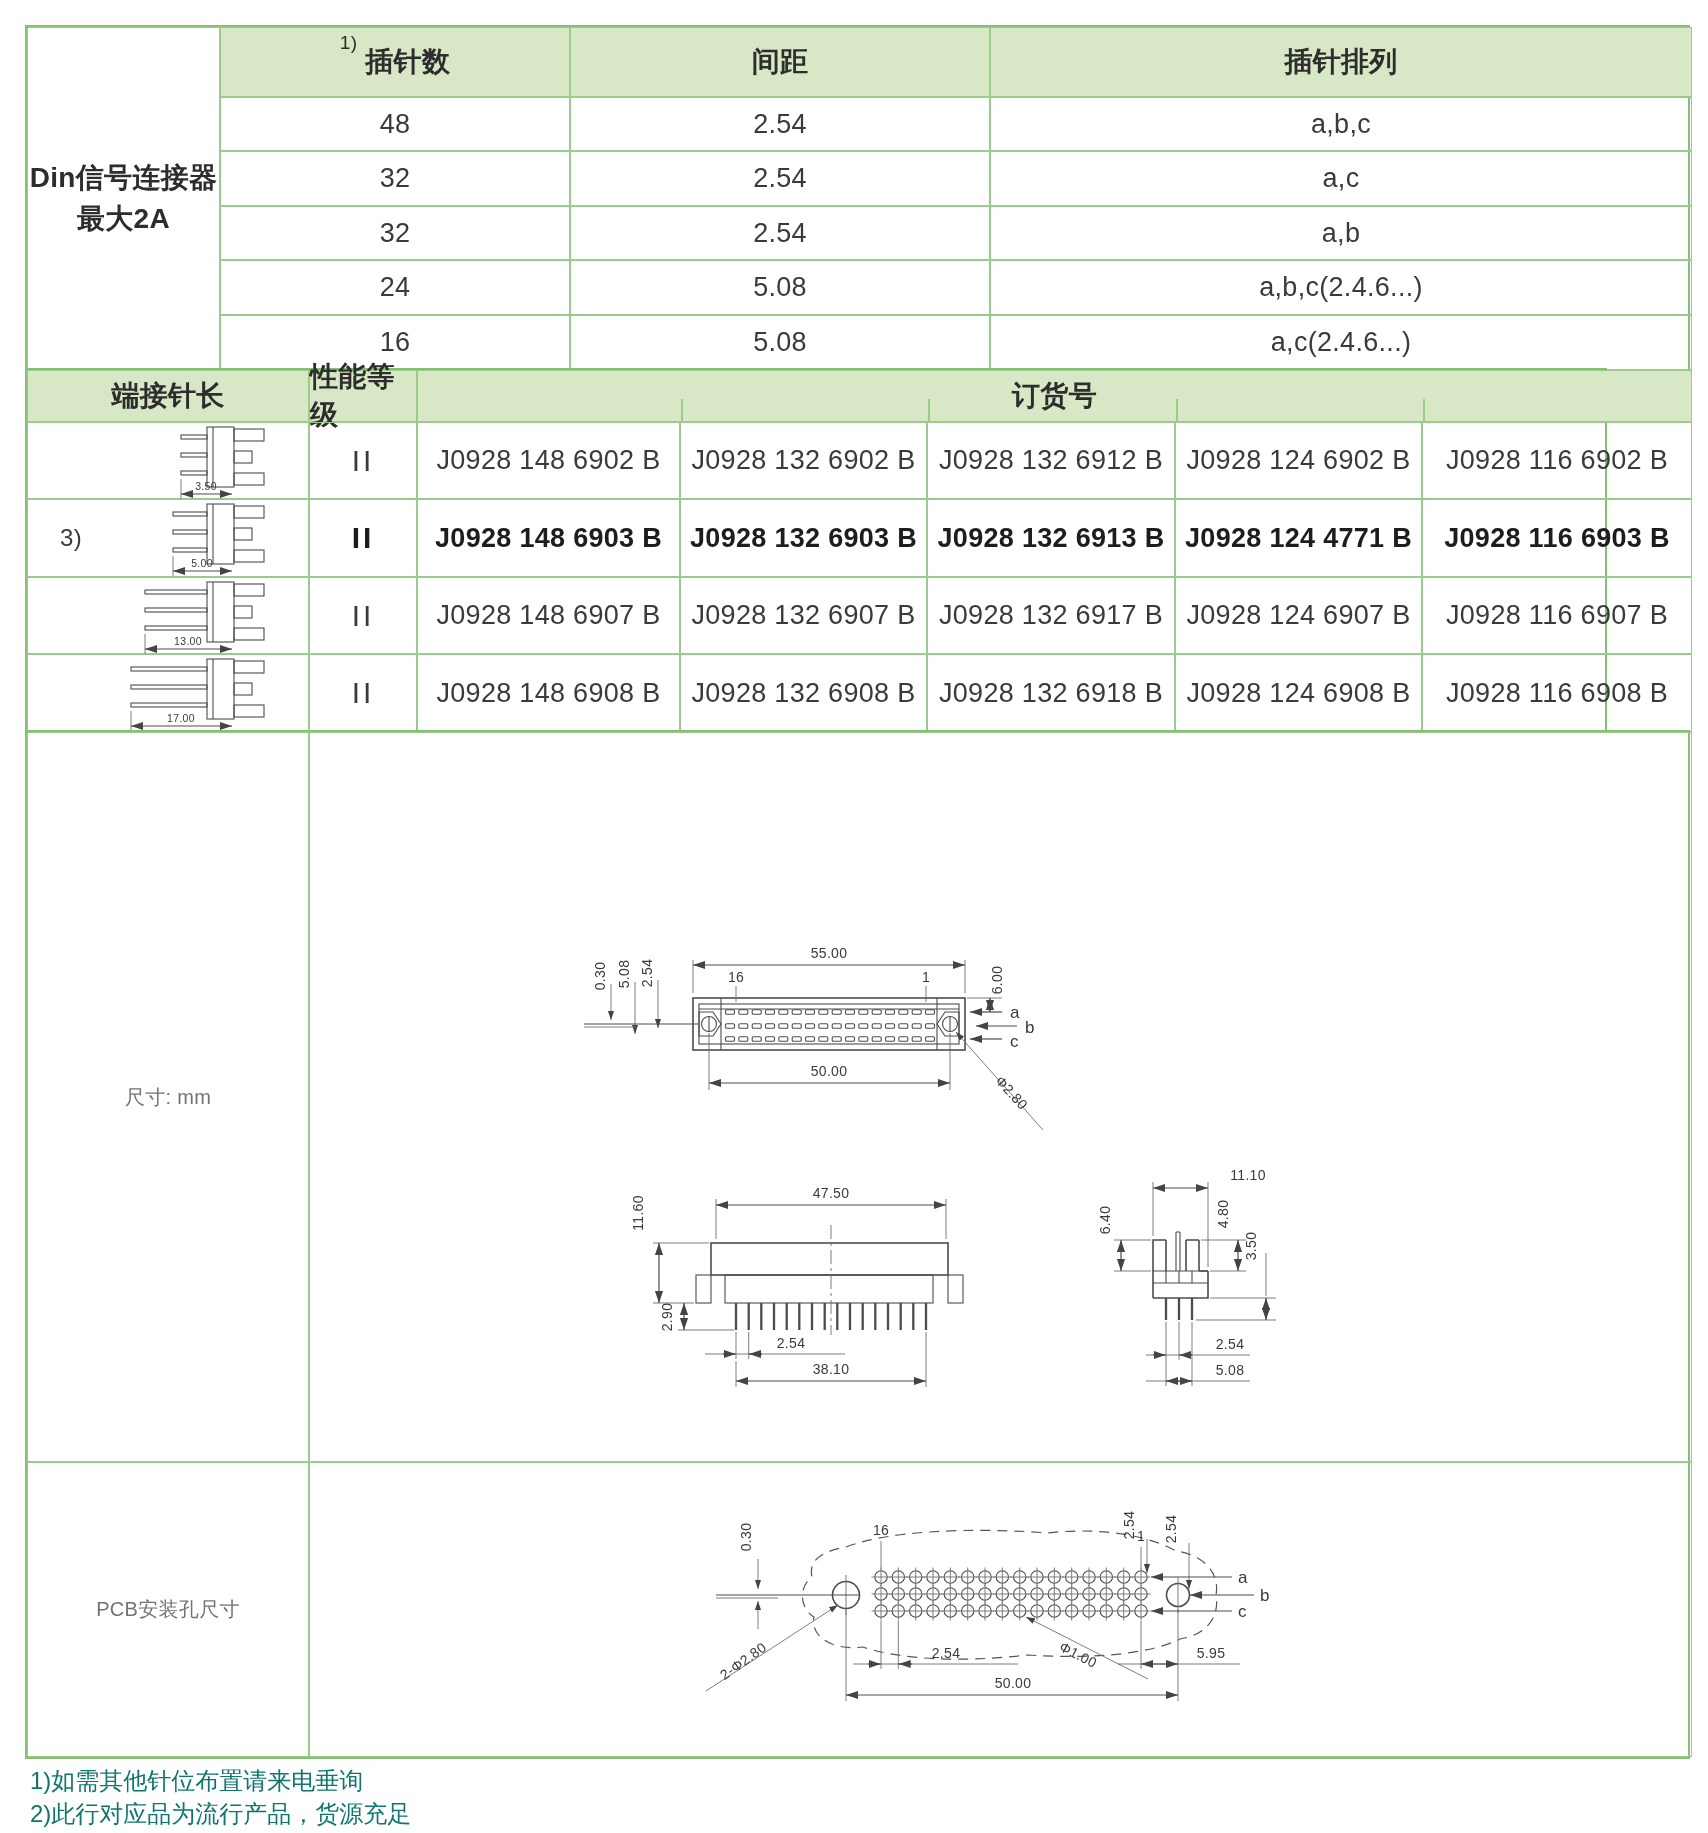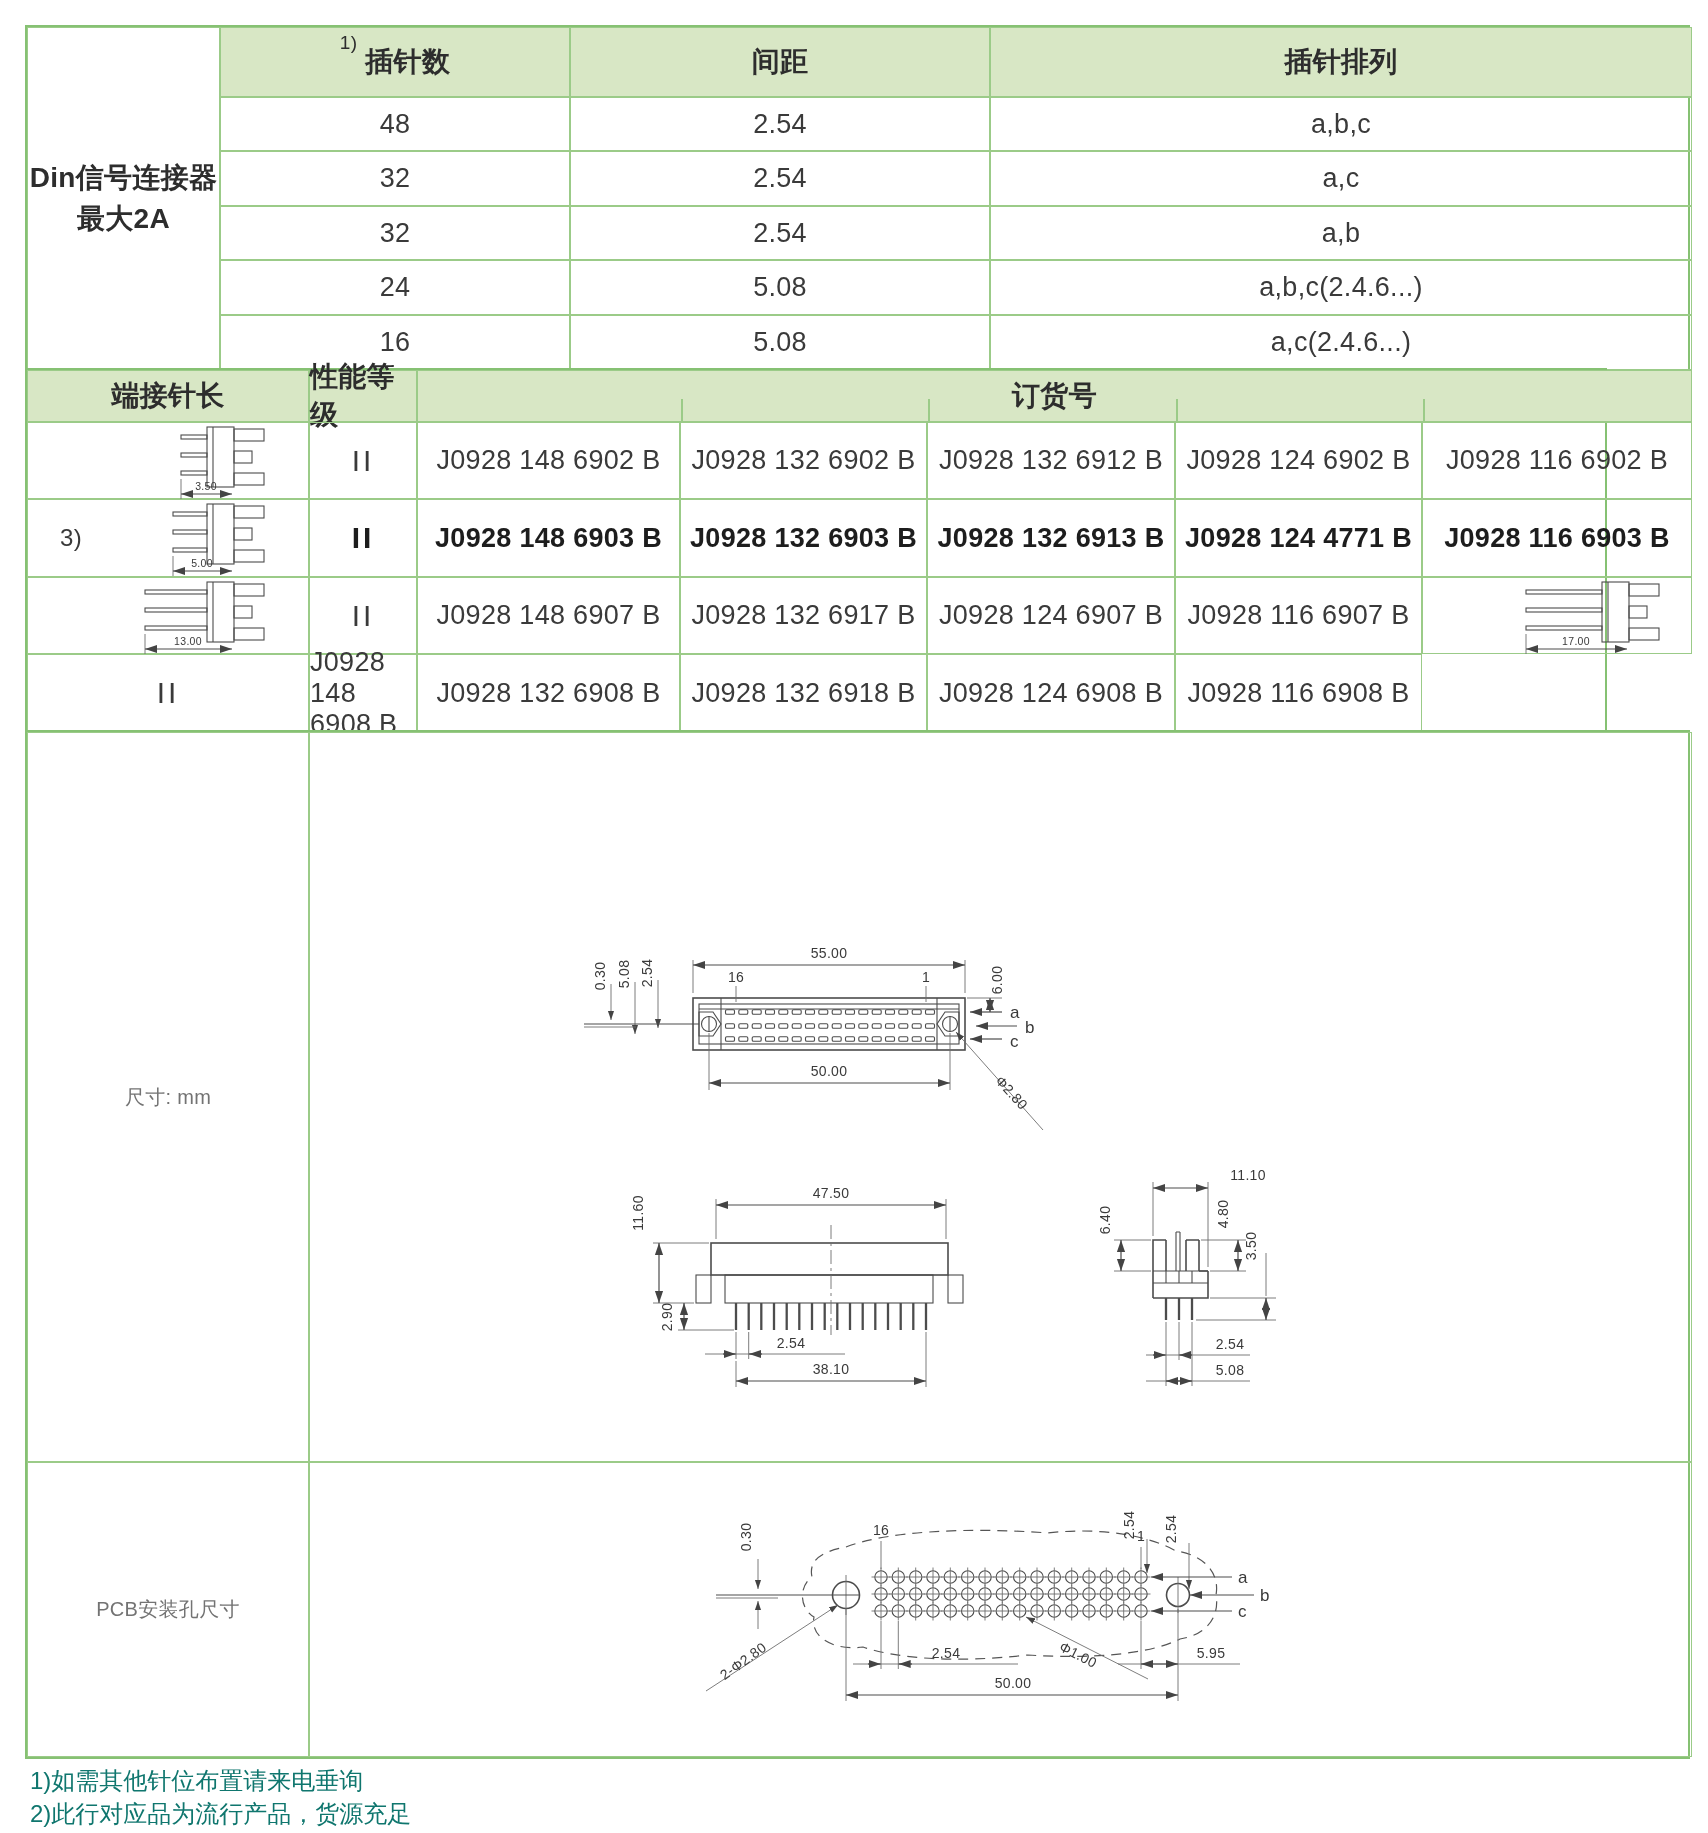--- a/index.html
+++ b/index.html
@@ -150,20 +150,21 @@
           <rect x="33" y="32" width="62" height="4"></rect>
           <rect x="33" y="50" width="62" height="4"></rect>
         </g>
       <line class="xl" x1="33" y1="58" x2="33" y2="78"></line>
       <line class="dl" x1="33" y1="73" x2="120" y2="73" marker-start="url(#triS)" marker-end="url(#tri)"></line>
       <text class="dts" x="76" y="69" text-anchor="middle">13.00</text>
     </svg>
   </div>
   <div class="c grade">II</div>
   <div class="c">J0928 148 6907 B</div>
+  <div class="c">J0928 132 6907 B</div>
   <div class="c">J0928 132 6917 B</div>
   <div class="c">J0928 124 6907 B</div>
   <div class="c">J0928 116 6907 B</div>
 
   <div class="c iconcell">
     <span class="note"></span>
     <svg width="170" height="80" viewBox="0 0 170 80">
       <g class="tl">
           <rect x="95" y="6" width="27" height="60"></rect>
           <line x1="101" y1="6" x2="101" y2="66"></line>

